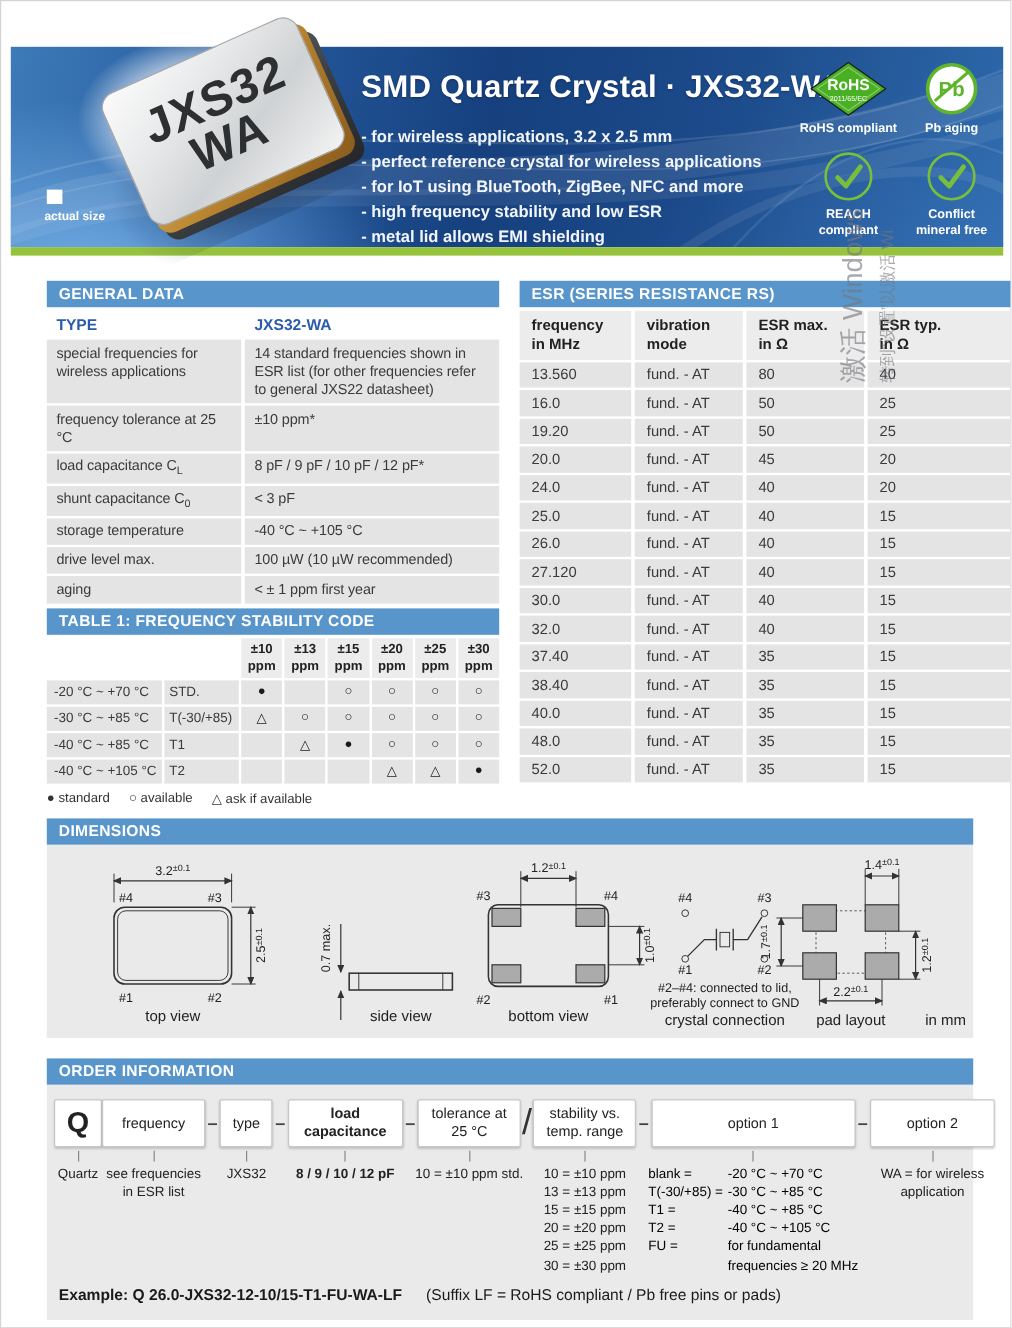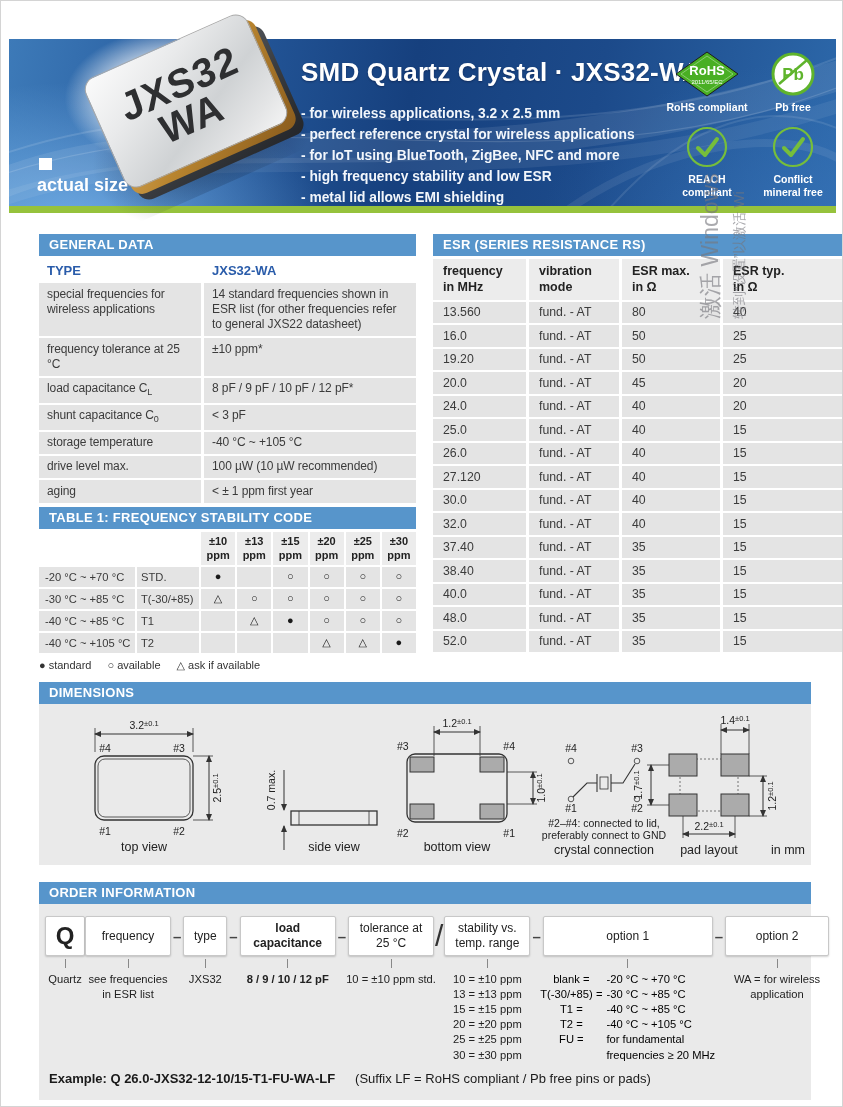--- a/index.html
+++ b/index.html
@@ -25,21 +25,21 @@
   .crystal { position:absolute; left:70px; top:36px; width:178px; height:120px; transform:rotate(-24deg); }
   .c-base { position:absolute; left:8px; top:18px; right:-10px; bottom:-16px; border-radius:12px;
     background:linear-gradient(160deg,#6a6f74,#3a3d41 60%,#24262a); }
   .c-rim { position:absolute; left:4px; top:9px; right:-5px; bottom:-8px; border-radius:12px;
     background:linear-gradient(140deg,#e8c27a,#b9852f 55%,#8a5c1d); }
   .c-lid { position:absolute; inset:0; border-radius:14px; border:1px solid #a8a8a8;
     background:linear-gradient(150deg,#fbfbfb 0%,#e9eaeb 30%,#cfd2d4 62%,#e4e5e6 85%,#f4f4f4 100%);
     display:flex; align-items:center; justify-content:center; }
   .c-text { font-weight:bold; font-size:40px; line-height:0.92; color:#2e2f31; text-align:center; letter-spacing:1px; transform:skewX(-4deg); }
   .actual-square { position:absolute; left:38px; top:157px; width:13px; height:12px; background:#fff; z-index:4; }
-  .actual-label { position:absolute; left:36px; top:174px; color:#fff; font-size:18px; font-weight:600; z-index:4; }
+  .actual-label { position:absolute; left:36px; top:174px; color:#fff; font-size:10px; font-weight:600; z-index:4; }
 
   .head-text { position:absolute; left:300px; top:56px; z-index:4; color:#fff; }
   .head-text h1 { font-size:26px; font-weight:bold; white-space:nowrap; letter-spacing:0.2px; text-shadow:0 1px 2px rgba(0,0,30,0.35); margin-bottom:15px; }
   .feature { font-size:13.8px; font-weight:600; line-height:21px; color:#f2f6fb; white-space:nowrap; }
 
   
   .badges { position:absolute; right:12px; top:50px; z-index:4; display:flex; gap:12px; }
   .badge-col { width:74px; display:flex; flex-direction:column; align-items:center; }
   .badge-label { color:#fff; font-size:10.5px; font-weight:bold; text-align:center; line-height:1.3; margin-top:4px; white-space:nowrap; }
   .badge-label.two { white-space:normal; }
@@ -107,21 +107,21 @@
   .ord-box { background:#fff; border:1px solid #c8c8c8; border-radius:2px; box-shadow:0 1px 2px rgba(0,0,0,0.18);
     min-height:40px; width:100%; display:flex; align-items:center; justify-content:center; text-align:center;
     font-size:12px; color:#222; white-space:pre-line; padding:3px 2px; line-height:1.25; }
   .ord-box.big { font-size:24px; font-weight:bold; }
   .ord-sep { height:40px; display:flex; align-items:center; font-weight:bold; color:#444; padding:0 2px; font-size:15px; flex-shrink:1; }
   .ord-sep.slash { font-size:30px; font-weight:300; color:#333; padding:0 1px; }
   .ord-tick { width:1px; height:9px; background:#888; margin:3px 0 4px; }
   .ord-desc { font-size:11.2px; color:#222; line-height:1.35; text-align:center; }
   .ord-desc div { white-space:nowrap; }
   .ord-pairs { display:grid; grid-template-columns:auto auto; column-gap:4px; font-size:11.2px; line-height:1.35; }
-  .ord-pairs .k { text-align:center; white-space:nowrap; }
+  .ord-pairs .k { text-align:left; white-space:nowrap; }
   .ord-pairs .v { text-align:left; white-space:nowrap; }
   .example { position:absolute; left:10px; bottom:14px; font-size:13px; color:#1a1a1a; white-space:nowrap; }
   .example b { margin-right:20px; }
 </style>
 </head>
 <body>
 
 <div class="page">
 
   <div class="banner">
@@ -182,21 +182,21 @@
         <div>REACH</div>
         <div>compliant</div>
       </div>
     </div>
     <div class="badge-col">
       <svg width="46" height="46" viewBox="0 0 46 46">
         <circle cx="23" cy="23" r="20" fill="#fff" stroke="#5FB42C" stroke-width="3"></circle>
         <text x="23" y="29" text-anchor="middle" font-size="17" font-weight="bold" fill="#5FB42C">Pb</text>
         <line x1="9" y1="33" x2="37" y2="9" stroke="#5FB42C" stroke-width="2.5"></line>
       </svg>
-      <div class="badge-label">Pb free</div>
+      <div class="badge-label">Pb aging</div>
       <div class="badge-gap"></div>
       <svg width="44" height="44" viewBox="0 0 44 44">
         <circle cx="22" cy="22" r="19" fill="none" stroke="#76BE3B" stroke-width="2.2"></circle>
         <path d="M13 23 L20 30 L32 14" fill="none" stroke="#76BE3B" stroke-width="4" stroke-linecap="round" stroke-linejoin="round"></path>
       </svg>
       <div class="badge-label two">
         <div>Conflict</div>
         <div>mineral free</div>
       </div>
     </div>

